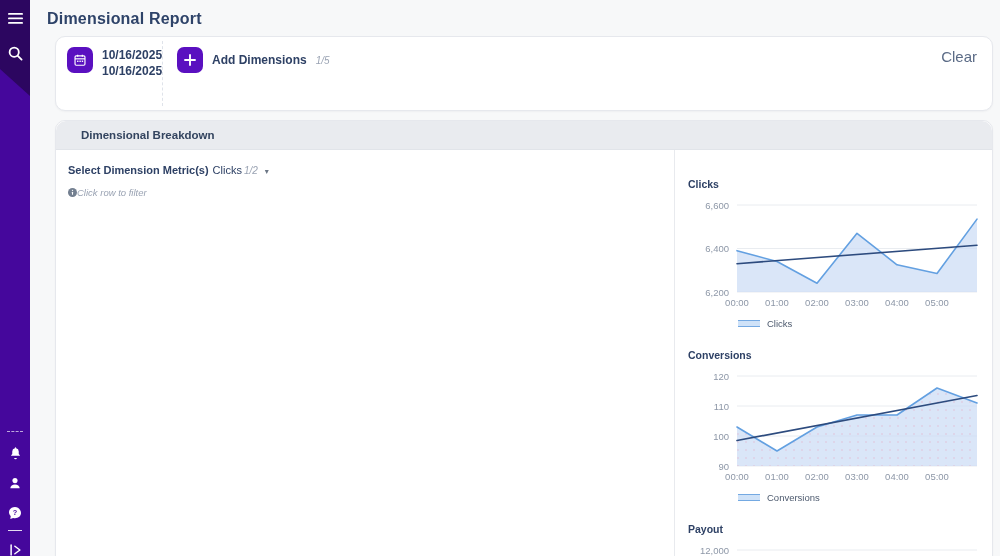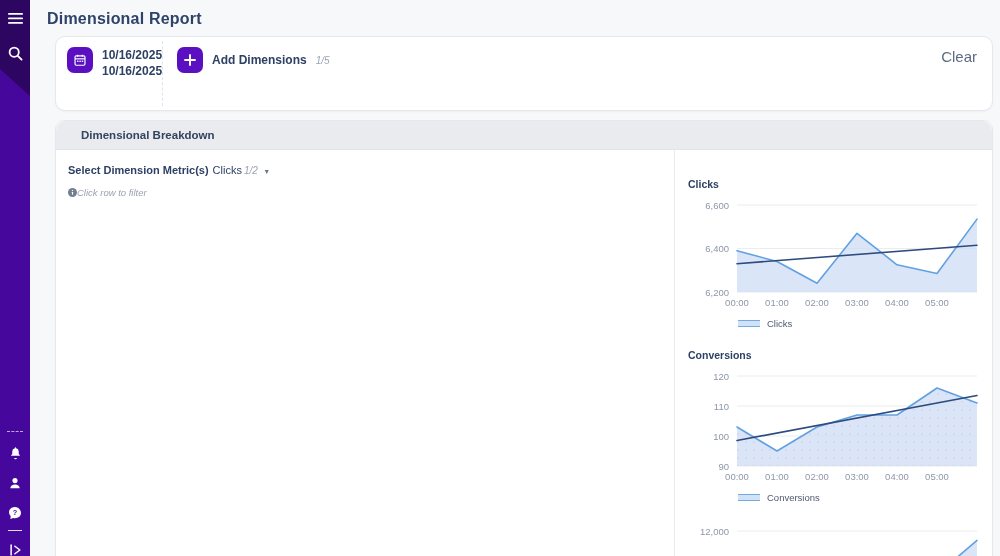--- a/index.html
+++ b/index.html
@@ -211,21 +211,21 @@
                   <text x="49" y="112" text-anchor="middle" font-size="9.5" fill="#8d97a7" font-family="Liberation Sans, sans-serif">00:00</text>
                   <text x="89" y="112" text-anchor="middle" font-size="9.5" fill="#8d97a7" font-family="Liberation Sans, sans-serif">01:00</text>
                   <text x="129" y="112" text-anchor="middle" font-size="9.5" fill="#8d97a7" font-family="Liberation Sans, sans-serif">02:00</text>
                   <text x="169" y="112" text-anchor="middle" font-size="9.5" fill="#8d97a7" font-family="Liberation Sans, sans-serif">03:00</text>
                   <text x="209" y="112" text-anchor="middle" font-size="9.5" fill="#8d97a7" font-family="Liberation Sans, sans-serif">04:00</text>
                   <text x="249" y="112" text-anchor="middle" font-size="9.5" fill="#8d97a7" font-family="Liberation Sans, sans-serif">05:00</text>
                 </svg><div class="legend-row">
                   <span class="legend-swatch"></span>
                   <span class="legend-label">Conversions</span>
                 </div></div>
-              <div class="chart-block"><svg width="292" height="115" viewBox="0 0 292 115">
+              <div class="chart-block"><div class="chart-title">Payout</div><svg width="292" height="115" viewBox="0 0 292 115">
                   <line x1="49" y1="95" x2="289" y2="95" stroke="#e9ecf0" stroke-width="1"></line>
                   <text x="41" y="98.5" text-anchor="end" font-size="9.5" fill="#8d97a7" font-family="Liberation Sans, sans-serif">6,000</text>
                   <line x1="49" y1="66" x2="289" y2="66" stroke="#e9ecf0" stroke-width="1"></line>
                   <text x="41" y="69.5" text-anchor="end" font-size="9.5" fill="#8d97a7" font-family="Liberation Sans, sans-serif">8,000</text>
                   <line x1="49" y1="37" x2="289" y2="37" stroke="#e9ecf0" stroke-width="1"></line>
                   <text x="41" y="40.5" text-anchor="end" font-size="9.5" fill="#8d97a7" font-family="Liberation Sans, sans-serif">10,000</text>
                   <line x1="49" y1="8" x2="289" y2="8" stroke="#e9ecf0" stroke-width="1"></line>
                   <text x="41" y="11.5" text-anchor="end" font-size="9.5" fill="#8d97a7" font-family="Liberation Sans, sans-serif">12,000</text>
                   <path d="M49,52.95 L89,63.099999999999994 L129,54.4 L169,39.175 L209,54.4 L249,51.5 L289,17.425 L289,95 L49,95 Z" fill="#cadcf5" fill-opacity="0.7" stroke="none"></path>
                   <polyline points="49,52.95 89,63.099999999999994 129,54.4 169,39.175 209,54.4 249,51.5 289,17.425" fill="none" stroke="#63a0e1" stroke-width="1.6" stroke-linejoin="round" stroke-linecap="round"></polyline>

